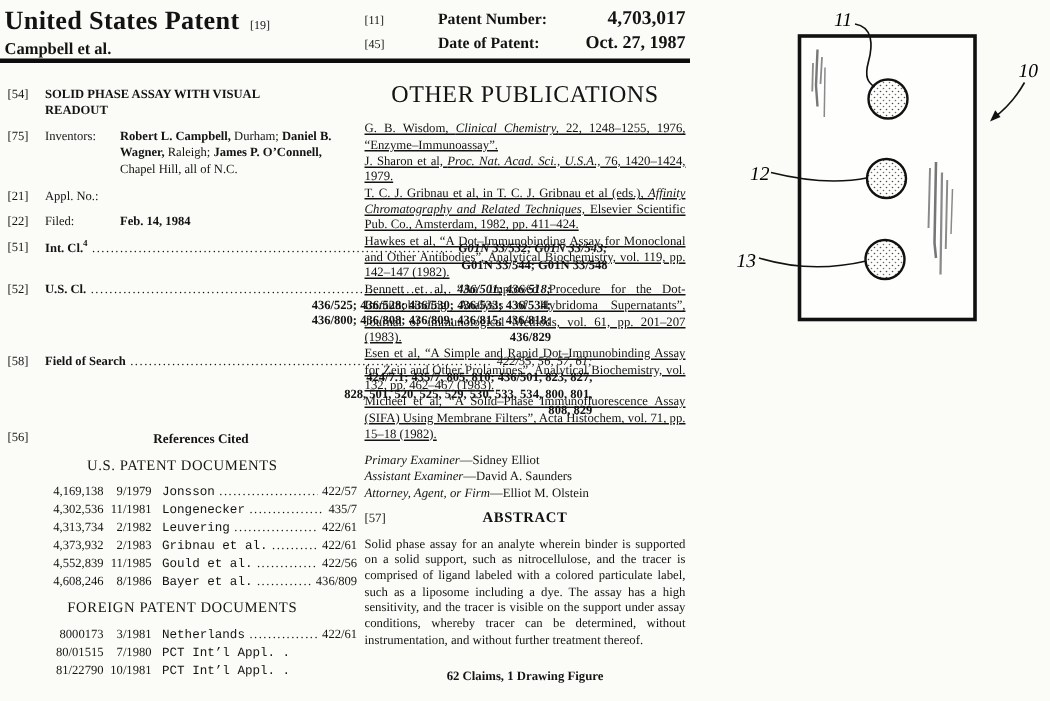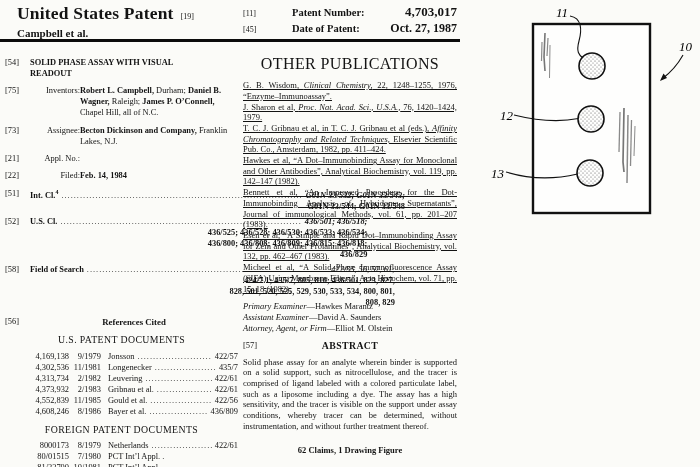--- a/index.html
+++ b/index.html
@@ -8,57 +8,57 @@
     background:#fbfbf8;
     color:#131313;
     font-family:"Liberation Serif","DejaVu Serif",serif;
     overflow:hidden;
     position:relative;
   }
   .b { font-weight:bold; }
   .i { font-style:italic; }
 
   
-  .hdr-left { position:absolute; left:17px; top:3px; }
+  .hdr-left { position:absolute; left:3px; top:3px; }
   .us-patent { font-size:17.5px; font-weight:bold; letter-spacing:.2px; display:inline; }
   .kind { font-size:8px; margin-left:7px; }
   .authors { font-size:11px; font-weight:bold; margin-top:3px; }
   .hdr-right { position:absolute; left:243px; top:4px; width:214px; font-size:10.5px; }
   .hdr-row { display:flex; align-items:baseline; margin-bottom:1px;gap:27px; }
   .hdr-tag { font-size:8px; width:22px; }
   .hdr-lbl { font-weight:bold; }
   .hdr-val { flex:1; text-align:right; font-weight:bold; font-size:13px; }
   .hdr-val.date { font-size:12px; }
   .main-rule { position:absolute; left:0; top:39px; width:460px; height:2.5px; background:#0c0c0c; }
 
   
   .left-col { position:absolute; left:5px; top:58px; width:233px; font-size:8.4px; line-height:1.3; }
   .sec { display:flex; margin-bottom:6.5px; }
   .tag { width:25px; flex:none; }
   .sec-body { flex:1; }
   .title-txt { font-weight:bold; width:178px; }
   .lv { display:flex; }
-  .lv .lbl { width:50px; flex:none;text-align:right; }
+  .lv .lbl { width:50px; flex:none; }
   .lv .val { flex:1; }
   .cls-sec { margin-bottom:4.5px; }
   .cls-line1 { display:flex; align-items:baseline; }
   .cls-lbl { font-weight:bold; white-space:nowrap; }
   .leader { flex:1; overflow:hidden; white-space:nowrap; margin:0 3px; letter-spacing:1px; }
   .cls-val { white-space:nowrap;font-style:italic; }
   .cls-more { text-align:right;font-weight:bold; }
   .boldvals .cls-val, .boldvals .cls-more { font-weight:bold; }
   sup { font-size:6px; vertical-align:super; }
 
   .refs-head { display:flex; margin-top:8px; }
   .refs-title { flex:1; text-align:center; font-weight:bold; font-size:8.8px; }
   .docs-heading { text-align:center; font-size:9.8px; letter-spacing:.4px; margin:6px 0 4px 0; }
   .ref-row { display:flex; align-items:baseline; padding-left:22px; line-height:1.32; }
   .ref-num { width:42px; text-align:right; flex:none; }
   .ref-date { width:32px; text-align:right; flex:none; }
-  .ref-name { margin-left:7px; white-space:nowrap; }
+  .ref-name { margin-left:7px; white-space:nowrap;font-family:Liberation Mono, monospace; }
   .ref-leader { flex:1; overflow:hidden; white-space:nowrap; margin:0 3px; letter-spacing:1px; }
   .ref-cls { white-space:nowrap; }
 
   
   .right-col { position:absolute; left:243px; top:54px; width:214px; font-size:8.5px; line-height:1.26; }
   .other-pubs-heading { text-align:center; font-size:16px; letter-spacing:.4px; margin-bottom:6px; }
   .pub { text-align:justify;text-decoration:underline; }
   .examiners { margin-top:7px; }
   .abstract-head { display:flex; margin-top:7px; margin-bottom:4px; }
   .abstract-tag { width:28px; }
@@ -103,27 +103,20 @@
   </div>
 
   <div class="sec">
     <span class="tag">[75]</span>
     <div class="sec-body lv">
       <span class="lbl">Inventors:</span>
       <span class="val"><span class="b">Robert L. Campbell,</span><span> Durham; </span><span class="b">Daniel B. Wagner,</span><span> Raleigh; </span><span class="b">James P. O’Connell,</span><span> Chapel Hill, all of N.C.</span></span>
     </div>
   </div>
 
-  <div class="sec">
-    <span class="tag">[73]</span>
-    <div class="sec-body lv">
-      <span class="lbl">Assignee:</span>
-      <span class="val"><span class="b">Becton Dickinson and Company,</span><span> Franklin Lakes, N.J.</span></span>
-    </div>
-  </div>
 
   <div class="sec">
     <span class="tag">[21]</span>
     <div class="sec-body lv">
       <span class="lbl">Appl. No.:</span>
     </div>
   </div>
 
   <div class="sec">
     <span class="tag">[22]</span>
@@ -221,21 +214,21 @@
         <span class="ref-name">Bayer et al.</span>
         <span class="ref-leader">..............................................................................</span>
         <span class="ref-cls">436/809</span>
       </div>
     </div>
 
   <div class="docs-heading">FOREIGN PATENT DOCUMENTS</div>
   <div>
       <div class="ref-row">
         <span class="ref-num">8000173</span>
-        <span class="ref-date">8/1979</span>
+        <span class="ref-date">3/1981</span>
         <span class="ref-name">Netherlands</span>
         <span class="ref-leader">..............................................................................</span>
         <span class="ref-cls">422/61</span>
       </div>
       <div class="ref-row">
         <span class="ref-num">80/01515</span>
         <span class="ref-date">7/1980</span>
         <span class="ref-name">PCT Int’l Appl. .</span>
       </div>
       <div class="ref-row">
@@ -252,21 +245,21 @@
   <div>
       <p class="pub"><span>G. B. Wisdom, </span><span class="i">Clinical Chemistry,</span><span> 22, 1248–1255, 1976, “Enzyme–Immunoassay”.</span></p>
       <p class="pub"><span>J. Sharon et al, </span><span class="i">Proc. Nat. Acad. Sci., U.S.A.,</span><span> 76, 1420–1424, 1979.</span></p>
       <p class="pub"><span>T. C. J. Gribnau et al, in T. C. J. Gribnau et al (eds.), </span><span class="i">Affinity Chromatography and Related Techniques,</span><span> Elsevier Scientific Pub. Co., Amsterdam, 1982, pp. 411–424.</span></p>
       <p class="pub"><span>Hawkes et al, “A Dot–Immunobinding Assay for Monoclonal and Other Antibodies”, Analytical Biochemistry, vol. 119, pp. 142–147 (1982).</span></p>
       <p class="pub"><span>Bennett et al, “An Improved Procedure for the Dot-Immunobinding Analysis of Hybridoma Supernatants”, Journal of immunological Methods, vol. 61, pp. 201–207 (1983).</span></p>
       <p class="pub"><span>Esen et al, “A Simple and Rapid Dot–Immunobinding Assay for Zein and Other Prolamines”, Analytical Biochemistry, vol. 132, pp. 462–467 (1983).</span></p>
       <p class="pub"><span>Micheel et al, “A Solid–Phase Immunofluorescence Assay (SIFA) Using Membrane Filters”, Acta Histochem, vol. 71, pp. 15–18 (1982).</span></p>
     </div>
   <div class="examiners">
-      <div><span class="i">Primary Examiner</span><span>—Hawkes Marantz</span></div>
+      <div><span class="i">Primary Examiner</span><span>—Sidney Elliot</span></div>
       <div><span class="i">Assistant Examiner</span><span>—David A. Saunders</span></div>
       <div><span class="i">Attorney, Agent, or Firm</span><span>—Elliot M. Olstein</span></div>
     </div>
 
   <div class="abstract-head">
     <span class="abstract-tag">[57]</span>
     <span class="abstract-title">ABSTRACT</span>
   </div>
   <div class="abstract-text">Solid phase assay for an analyte wherein binder is supported on a solid support, such as nitrocellulose, and the tracer is comprised of ligand labeled with a colored particulate label, such as a liposome including a dye. The assay has a high sensitivity, and the tracer is visible on the support under assay conditions, whereby tracer can be determined, without instrumentation, and without further treatment thereof.</div>
 

